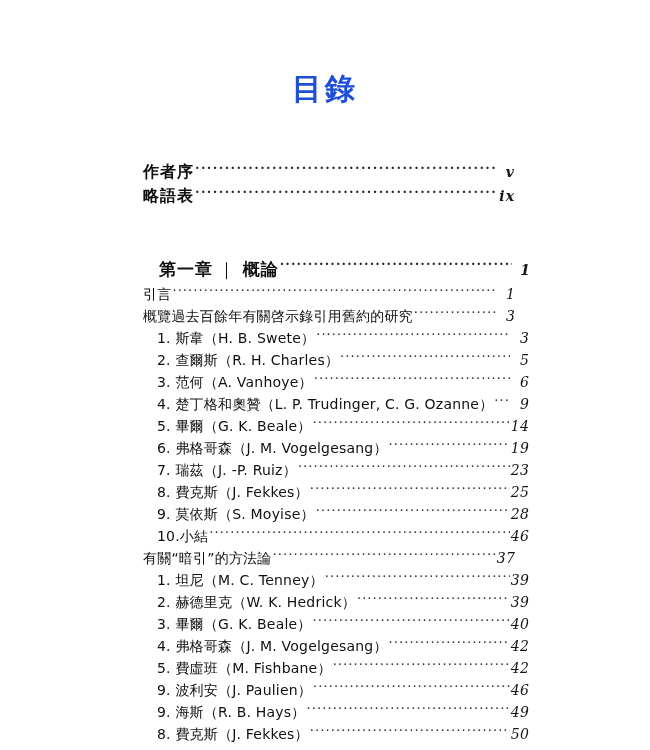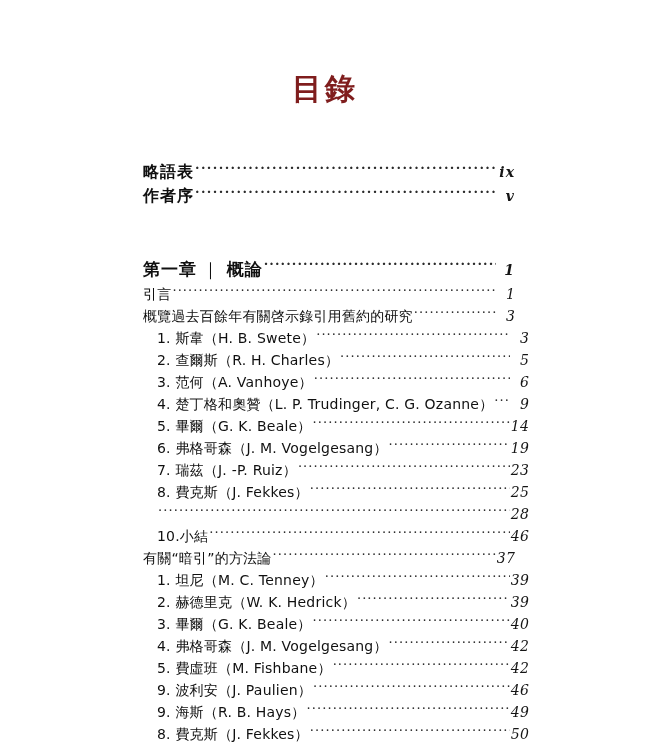--- a/index.html
+++ b/index.html
@@ -26,21 +26,21 @@
     position: absolute;
     left: 0;
     top: 72px;
     width: 650px;
     text-align: center;
     font-family: "DejaVu Serif", "Liberation Serif", serif;
     font-weight: bold;
     font-size: 30px;
     line-height: 34px;
     letter-spacing: 3px;
-    color: #7f1d1d;
+    color: #1d4ed8;
   }
 
   
   .toc-body {
     position: absolute;
     left: 143px;
     top: 160px;
     width: 372px;
   }
 
@@ -95,20 +95,21 @@
   }
   .entry.front .leader::after { letter-spacing: 1.4px; }
 
   
   .entry.chapter {
     font-family: "DejaVu Serif", "Liberation Serif", serif;
     font-weight: bold;
     font-size: 17px;
     line-height: 26px;
     letter-spacing: 1px;
+    margin-left: 16px;
   }
   .entry.chapter .bar {
     display: inline-block;
     margin: 0 7px 0 5px;
     font-weight: normal;
   }
 
   
   .entry.section {
     font-family: "DejaVu Sans", "Liberation Sans", sans-serif;
@@ -131,29 +132,29 @@
 </head>
 <body>
 
 <div class="page">
 
   <div class="toc-title">目錄</div>
 
   <div class="toc-body">
 
     <div class="entry front">
+      <span class="label">作者序</span>
+      <span class="leader"></span>
+      <span class="pageno">v</span>
+    </div>
+
+    <div class="entry front">
       <span class="label">略語表</span>
       <span class="leader"></span>
       <span class="pageno">ix</span>
-    </div>
-
-    <div class="entry front">
-      <span class="label">作者序</span>
-      <span class="leader"></span>
-      <span class="pageno">v</span>
     </div>
 
     <div class="gap-front"></div>
 
     <div class="entry chapter">
       <span class="label">第一章</span>
       <span class="bar">｜</span>
       <span class="label">概論</span>
       <span class="leader"></span>
       <span class="pageno">1</span>
@@ -204,20 +205,21 @@
           <span class="label">7. 瑞茲（J. -P. Ruiz）</span>
           <span class="leader"></span>
           <span class="pageno">23</span>
         </div>
         <div class="entry item">
           <span class="label">8. 費克斯（J. Fekkes）</span>
           <span class="leader"></span>
           <span class="pageno">25</span>
         </div>
         <div class="entry item">
+          <span class="label">9. 莫依斯（S. Moyise）</span>
           <span class="leader"></span>
           <span class="pageno">28</span>
         </div>
         <div class="entry item">
           <span class="label">10.小結</span>
           <span class="leader"></span>
           <span class="pageno">46</span>
         </div>
         <div class="entry section">
           <span class="label">有關“暗引”的方法論</span>

